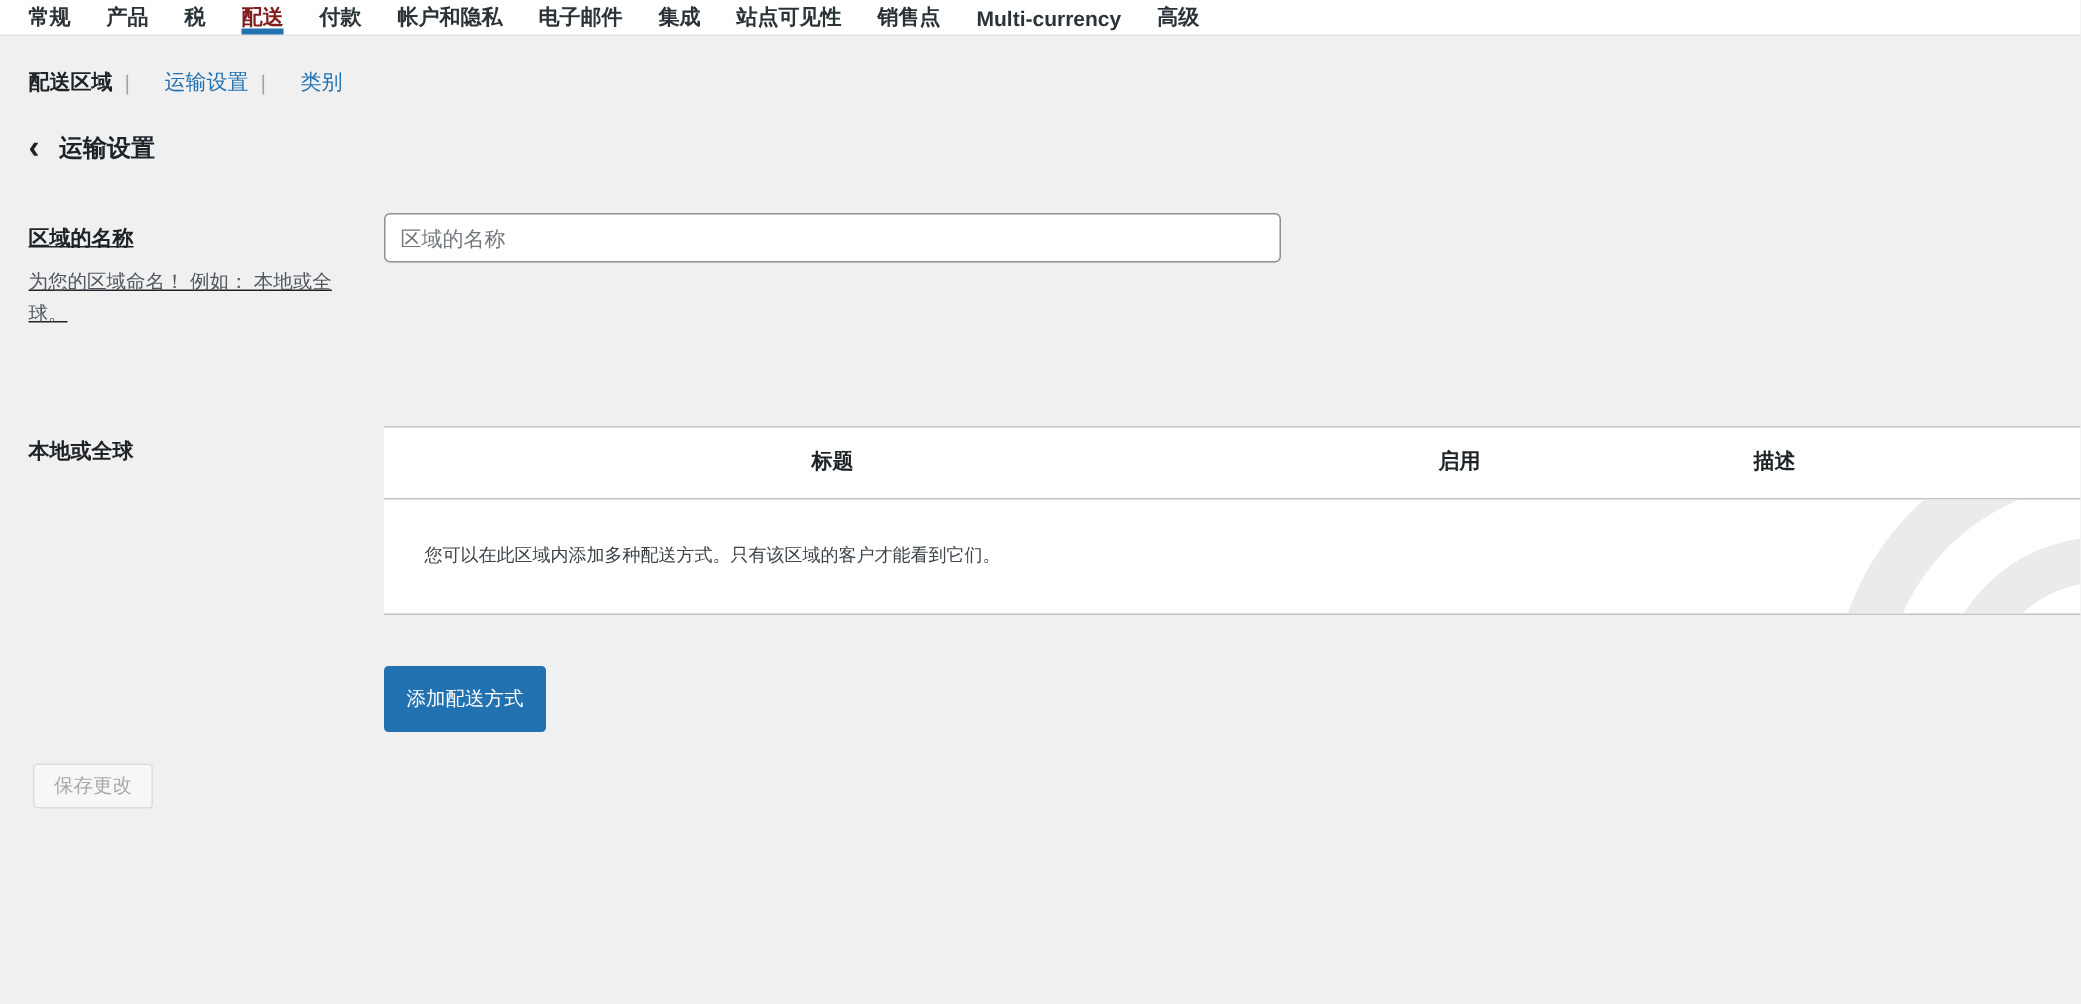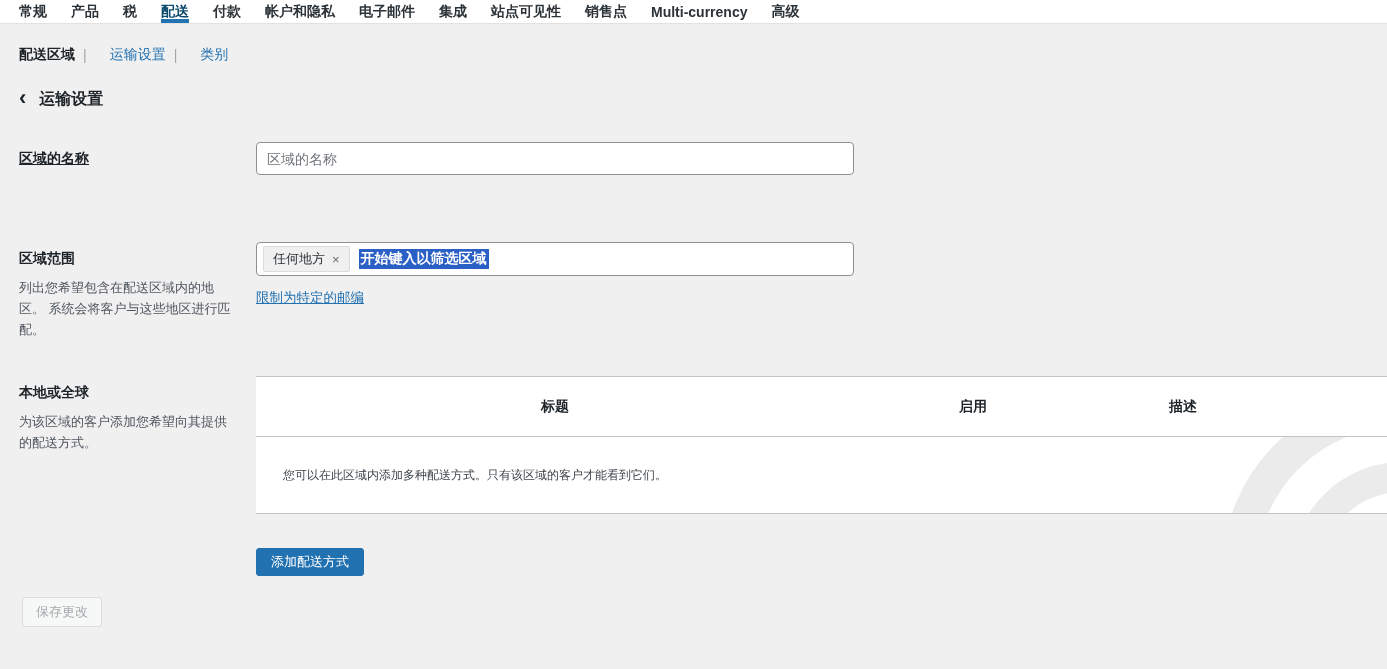--- a/index.html
+++ b/index.html
@@ -24,21 +24,21 @@
   }
   .nav-tab {
     display:flex; align-items:center;
     font-size:14px; font-weight:600; color:#2c3338;
     border-bottom:4px solid transparent;
     padding-top:4px;
     cursor:pointer;
     white-space:nowrap;
   }
   .nav-tab.active {
-    color:#0c4a6e;
+    color:#7f1d1d;
     border-bottom-color:#2271b1;
   }
 
   .content { padding:22px 20px 0 19px; }
 
   
   .breadcrumb { font-size:14px; display:flex; align-items:center; gap:8px; }
   .breadcrumb .current { font-weight:bold; color:#1d2327; }
   .breadcrumb .sep { color:#a0a5aa; }
   .breadcrumb a { color:#2271b1; text-decoration:none; cursor:pointer;margin-left:15px; }
@@ -103,21 +103,21 @@
   }
 
   
   .methods-table {
     margin-right:-20px; 
     background:#fff;
     border-top:1px solid #c3c4c7;
     border-bottom:1px solid #c3c4c7;
   }
   .methods-head {
-    position:relative; height:60px;
+    position:relative; height:48px;
     border-bottom:1px solid #c3c4c7;
   }
   .methods-head .th {
     position:absolute; top:50%; transform:translate(-50%,-50%);
     font-size:14px; font-weight:bold; color:#1d2327; white-space:nowrap;
   }
   .methods-head .th:nth-child(1) { left:299px; }
   .methods-head .th:nth-child(2) { left:717px; }
   .methods-head .th:nth-child(3) { left:927px; }
   .methods-body {
@@ -126,21 +126,21 @@
     overflow:hidden;
   }
   .methods-empty { font-size:12px; color:#3c434a; padding-left:27px; position:relative; z-index:1; }
   .swoosh { position:absolute; right:0; top:0; height:100%; width:220px; z-index:0; }
 
   
   .btn-primary {
     margin-top:34px; margin-left:237px;
     background:#2271b1; color:#fff;
     border:1px solid #2271b1; border-radius:3px;
-    font-size:13px; height:28px; padding:0 14px;
+    font-size:13px; height:44px; padding:0 14px;
     cursor:pointer;
     font-family:"Liberation Sans", sans-serif;
     text-align:center;
   }
   .btn-save {
     margin-top:21px; margin-left:3px;
     background:#f6f7f7; color:#a7aaad;
     border:1px solid #dcdcde; border-radius:3px;
     font-size:13px; height:30px; padding:0 13px;
     cursor:default;
@@ -176,47 +176,31 @@
   </div>
 
   <div class="page-title-row">
     <span class="back-chevron">‹</span>
     <h2 class="page-title">运输设置</h2>
   </div>
 
   <div class="form-row row-zone-name">
     <div class="label-col">
       <h3>区域的名称</h3>
+      <p>为您的区域命名！ 例如： 本地或全球。</p>
     </div>
     <div class="field-col">
       <input class="text-input" type="text" placeholder="区域的名称" style="">
     </div>
   </div>
 
-  <div class="form-row row-zone-region">
-    <div class="label-col">
-      <h3>区域范围</h3>
-      <p>列出您希望包含在配送区域内的地区。 系统会将客户与这些地区进行匹配。</p>
-    </div>
-    <div class="field-col">
-      <div class="region-select">
-        <span class="region-tag">
-          <span>任何地方</span>
-          <span class="remove">×</span>
-        </span>
-        <span class="region-typing">开始键入以筛选区域</span>
-      </div>
-      <a class="postcode-link">限制为特定的邮编</a>
-    </div>
-  </div>
 
   <div class="form-row row-methods">
     <div class="label-col">
       <h3>本地或全球</h3>
-      <p>为该区域的客户添加您希望向其提供的配送方式。</p>
     </div>
     <div class="field-col">
       <div class="methods-table">
         <div class="methods-head" id="methods-head">
             <span class="th">标题</span>
             <span class="th">启用</span>
             <span class="th">描述</span>
           </div>
         <div class="methods-body">
           <svg class="swoosh" viewBox="0 0 220 76" preserveAspectRatio="xMaxYMid slice" aria-hidden="true">

